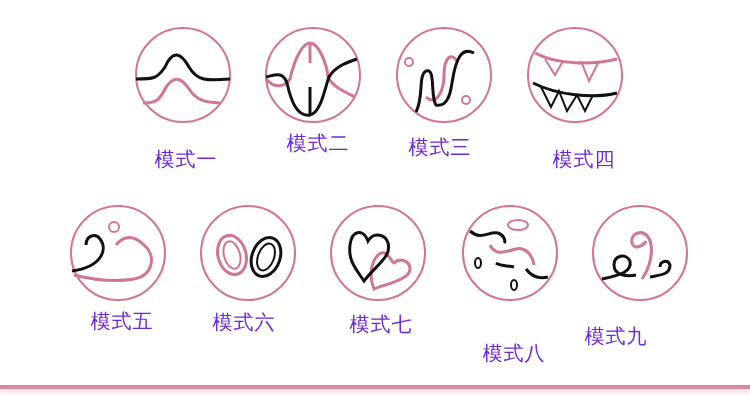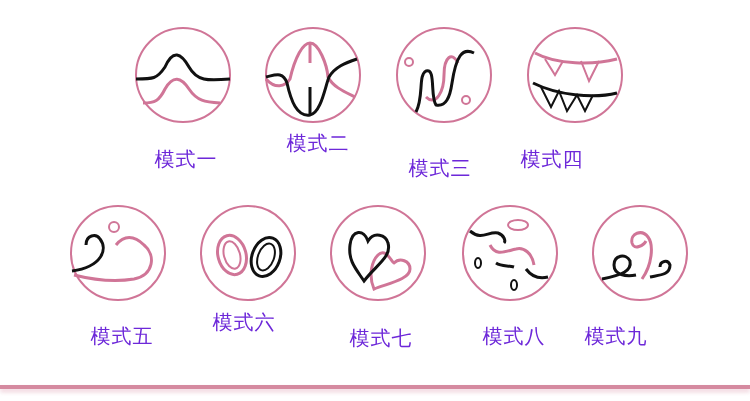--- a/index.html
+++ b/index.html
@@ -67,21 +67,21 @@
 </svg>
 <svg style="position:absolute;left:592px;top:205px" width="96" height="96" viewBox="0 0 96 96">
   <circle cx="48" cy="48" r="47" fill="none" stroke="#d07597" stroke-width="2"></circle>
   <path d="M50 74 C60 60 62 40 56 32 C50 24 38 28 40 38 C42 46 52 40 54 36" fill="none" stroke="#d07597" stroke-width="3"></path>
   <path d="M10 74 C30 70 40 66 38 56 C34 48 22 50 22 60 C22 70 34 72 44 70" fill="none" stroke="#111" stroke-width="3"></path>
   <path d="M58 72 C68 70 78 70 78 60 C76 54 68 56 68 62" fill="none" stroke="#111" stroke-width="3"></path>
 </svg>
 
 <div class="label" style="left:186px;top:146px">模式一</div>
 <div class="label" style="left:318px;top:130px">模式二</div>
-<div class="label" style="left:440px;top:155px">模式三</div>
-<div class="label" style="left:552px;top:146px">模式四</div>
-<div class="label" style="left:122px;top:323px">模式五</div>
+<div class="label" style="left:440px;top:134px">模式三</div>
+<div class="label" style="left:584px;top:146px">模式四</div>
+<div class="label" style="left:122px;top:308px">模式五</div>
 <div class="label" style="left:244px;top:309px">模式六</div>
-<div class="label" style="left:381px;top:325px">模式七</div>
-<div class="label" style="left:514px;top:323px">模式八</div>
+<div class="label" style="left:381px;top:311px">模式七</div>
+<div class="label" style="left:514px;top:340px">模式八</div>
 <div class="label" style="left:616px;top:323px">模式九</div>
 
 <div class="bar"></div>
 
 </body></html>

